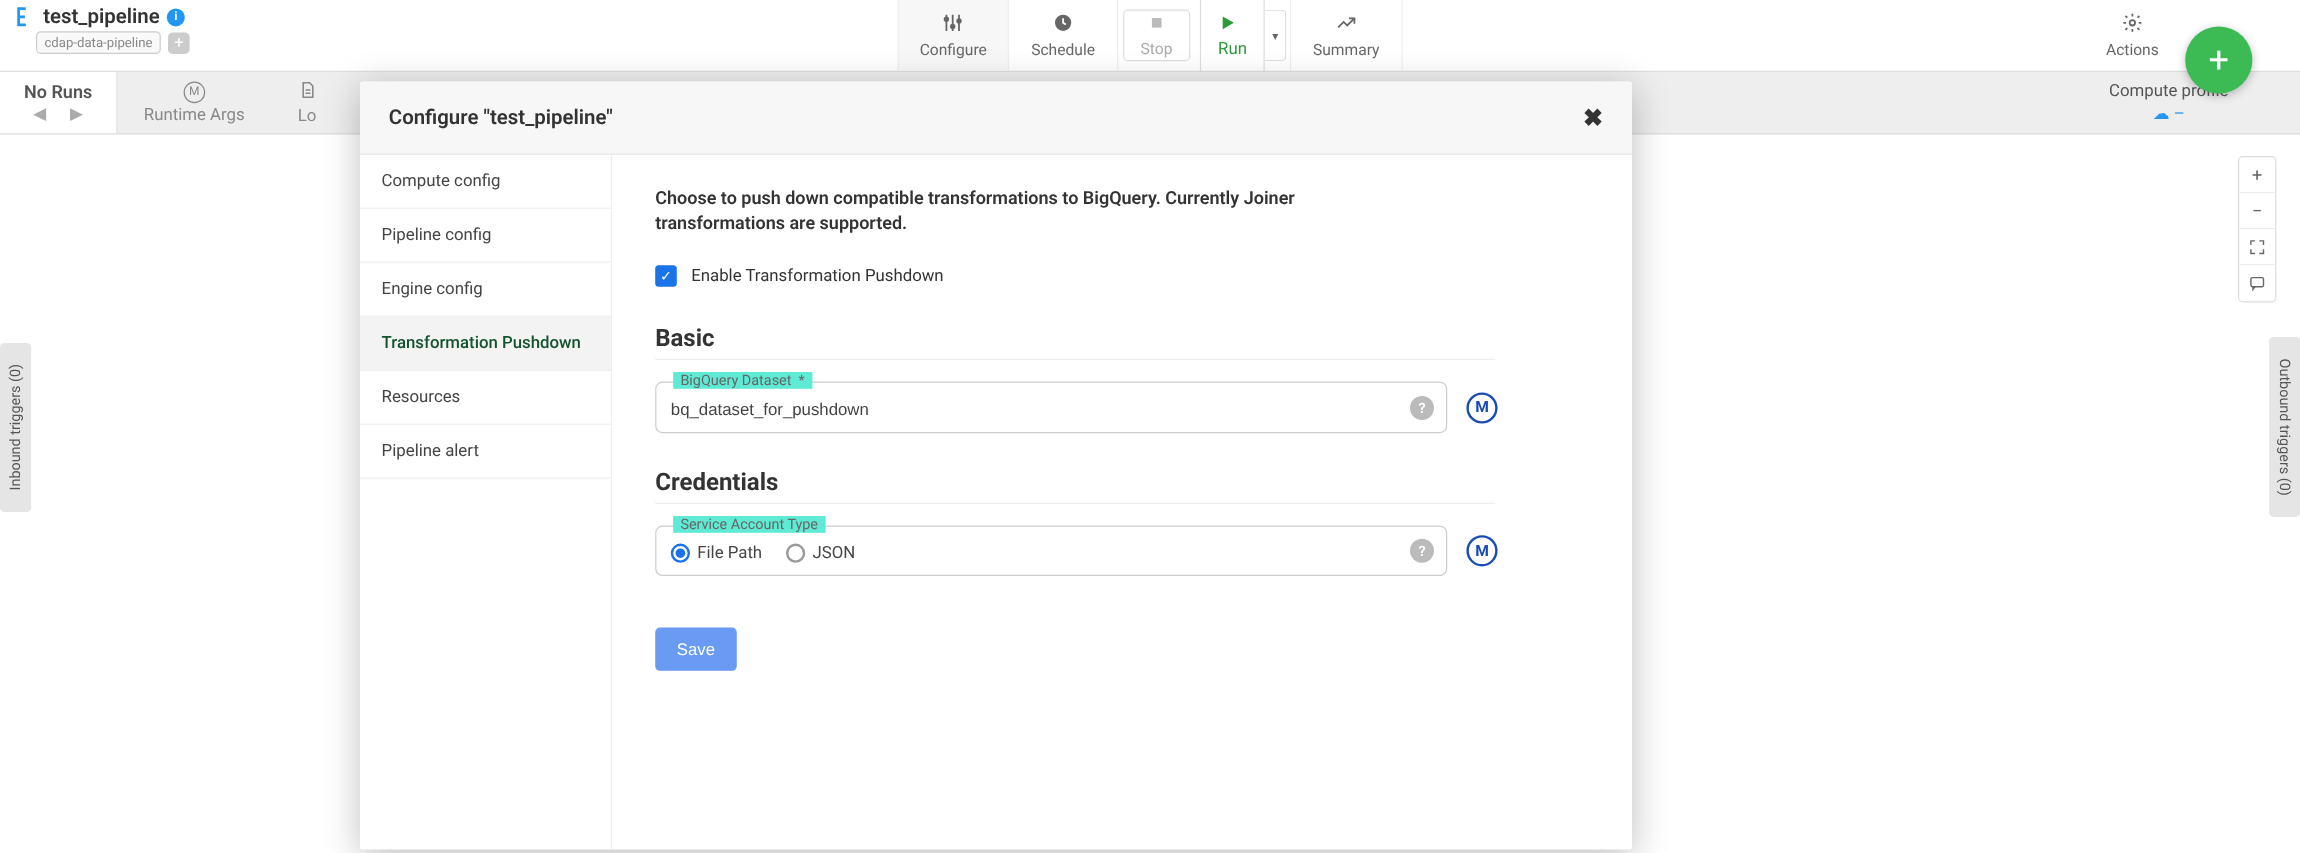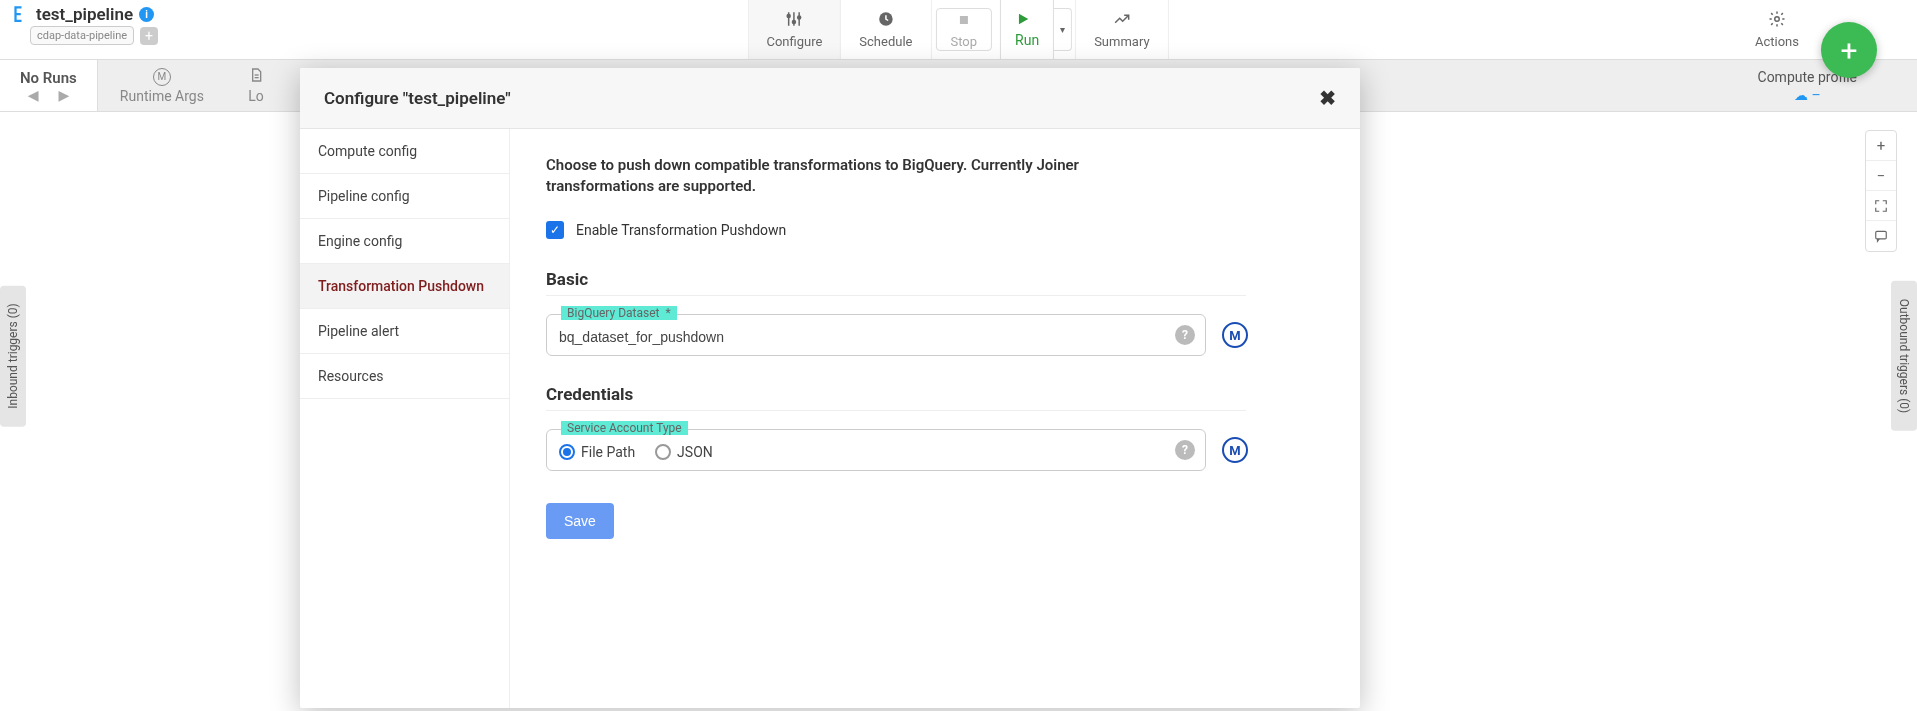--- a/index.html
+++ b/index.html
@@ -52,39 +52,39 @@
 .zoom-ctrl .zc:last-child { border-bottom: none; }
 
 
 .modal { position: absolute; left: 300px; top: 68px; width: 1060px; height: 640px; background: #fff; box-shadow: 0 6px 30px rgba(0,0,0,0.25); border-radius: 2px; z-index: 100; display: flex; flex-direction: column; overflow: hidden; }
 .modal-header { display: flex; align-items: center; justify-content: space-between; padding: 18px 24px; background: #f7f7f7; border-bottom: 1px solid #e5e5e5; }
 .modal-title { font-weight: 600; font-size: 17px; color: #333; }
 .modal-close { font-size: 20px; font-weight: bold; cursor: pointer; color: #333; }
 .modal-body { display: flex; flex: 1; overflow: hidden; }
 .modal-sidebar { width: 210px; border-right: 1px solid #eee; display: flex; flex-direction: column; }
 .ms-item { padding: 14px 18px; border-bottom: 1px solid #eee; color: #444; cursor: pointer; font-size: 14px; }
-.ms-item.active { background: #f3f3f3; color: #7f1d1d; font-weight: 500; }
+.ms-item.active { background: #f3f3f3; color: #14532d; font-weight: 500; }
 .modal-content { flex: 1; padding: 26px 36px; overflow: auto; position: relative; }
 .mc-desc { font-weight: 600; color: #333; font-size: 15px; margin-bottom: 24px; max-width: 640px; line-height: 1.4; }
 .check-row { display: flex; align-items: center; gap: 12px; margin-bottom: 30px; }
 .cbox { width: 18px; height: 18px; border-radius: 3px; background: #1a73e8; display: inline-flex; align-items: center; justify-content: center; color: #fff; font-size: 12px; cursor: pointer; }
-.section-title { font-weight: 700; font-size: 17px; color: #333; margin: 10px 0 18px; border-bottom: 1px solid #eee; padding-bottom: 6px; width: 700px; }
+.section-title { font-weight: 700; font-size: 20px; color: #333; margin: 10px 0 18px; border-bottom: 1px solid #eee; padding-bottom: 6px; width: 700px; }
 .field-row { display: flex; align-items: center; gap: 16px; margin-bottom: 12px; }
 .field-wrap { position: relative; border: 1px solid #ccc; border-radius: 6px; padding: 14px 12px 10px; width: 660px; background: #fff; }
 .field-label { position: absolute; top: -9px; left: 14px; background: #5eead4; padding: 0 6px; font-size: 12px; color: #666; }
 .field-label .req { margin-left: 3px; }
 .field-input { border: none; outline: none; width: 100%; font-size: 14px; color: #444; background: transparent; }
 .help-icon { position: absolute; right: 10px; top: 50%; transform: translateY(-50%); width: 20px; height: 20px; border-radius: 50%; background: #bbb; color: #fff; display: inline-flex; align-items: center; justify-content: center; font-size: 12px; font-weight: bold; cursor: pointer; }
 .m-badge { width: 26px; height: 26px; border: 2px solid #1a4db3; border-radius: 50%; color: #1a4db3; display: inline-flex; align-items: center; justify-content: center; font-weight: bold; font-size: 13px; cursor: pointer; }
 .radio { width: 16px; height: 16px; border: 2px solid #999; border-radius: 50%; display: inline-flex; align-items: center; justify-content: center; margin-right: 6px; cursor: pointer; }
 .radio.checked { border-color: #1a73e8; }
 .radio.checked::after { content: ""; width: 8px; height: 8px; background: #1a73e8; border-radius: 50%; }
 .radio-row { display: flex; align-items: center; gap: 20px; }
 .radio-opt { display: flex; align-items: center; font-size: 14px; color: #444; }
-.save-btn { margin-top: 20px; background: #6a9bf4; color: #fff; border: none; border-radius: 4px; padding: 10px 18px; font-size: 14px; cursor: pointer; }
+.save-btn { margin-top: 31px; background: #6a9bf4; color: #fff; border: none; border-radius: 4px; padding: 10px 18px; font-size: 14px; cursor: pointer; }
 </style>
 </head>
 <body>
 
 <div class="topbar">
   <div class="topbar-left">
     <div class="pipeline-title-row">
       <span class="logo-icon">
         <svg width="18" height="18" viewBox="0 0 24 24" stroke="#2196f3" stroke-width="3" fill="none">
             <path d="M14 3 L6 3 L6 21 L14 21 M6 12 L13 12"></path>
@@ -218,22 +218,22 @@
   <div class="modal-header">
     <span class="modal-title">Configure "test_pipeline"</span>
     <span class="modal-close">✖</span>
   </div>
   <div class="modal-body">
     <div class="modal-sidebar">
       <div class="ms-item">Compute config</div>
       <div class="ms-item">Pipeline config</div>
       <div class="ms-item">Engine config</div>
       <div class="ms-item active">Transformation Pushdown</div>
+      <div class="ms-item">Resources</div>
       <div class="ms-item">Pipeline alert</div>
-      <div class="ms-item">Resources</div>
     </div>
     <div class="modal-content">
       <div class="mc-desc">Choose to push down compatible transformations to BigQuery. Currently Joiner transformations are supported.</div>
 
       <div class="check-row">
         <span class="cbox">✓</span>
         <span>Enable Transformation Pushdown</span>
       </div>
 
       <div class="section-title">Basic</div>

